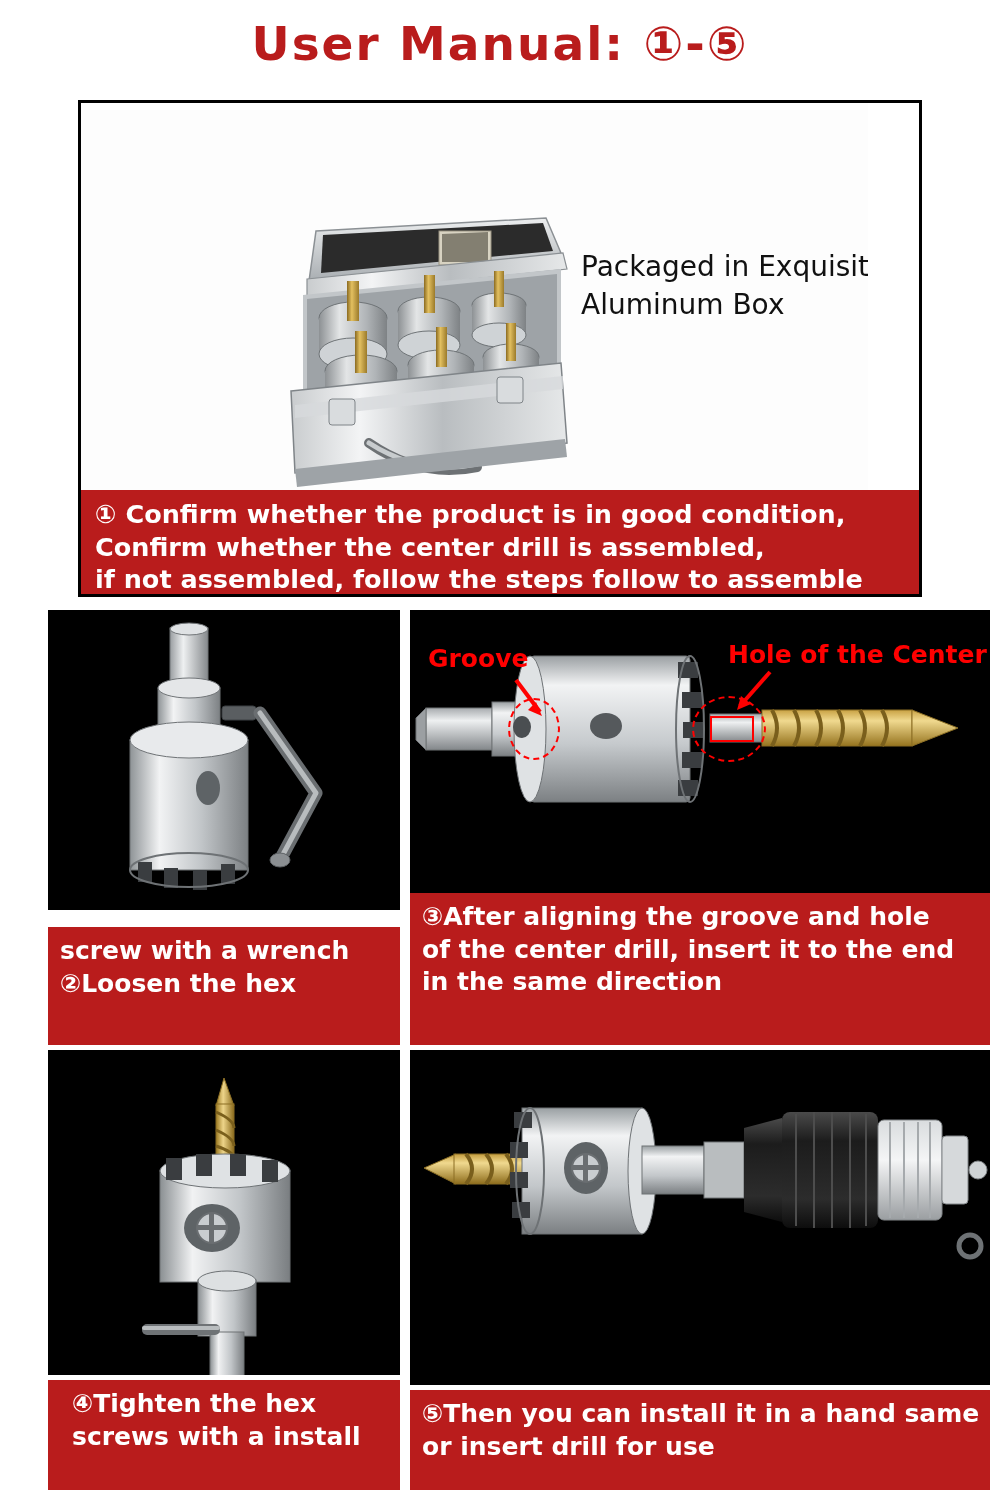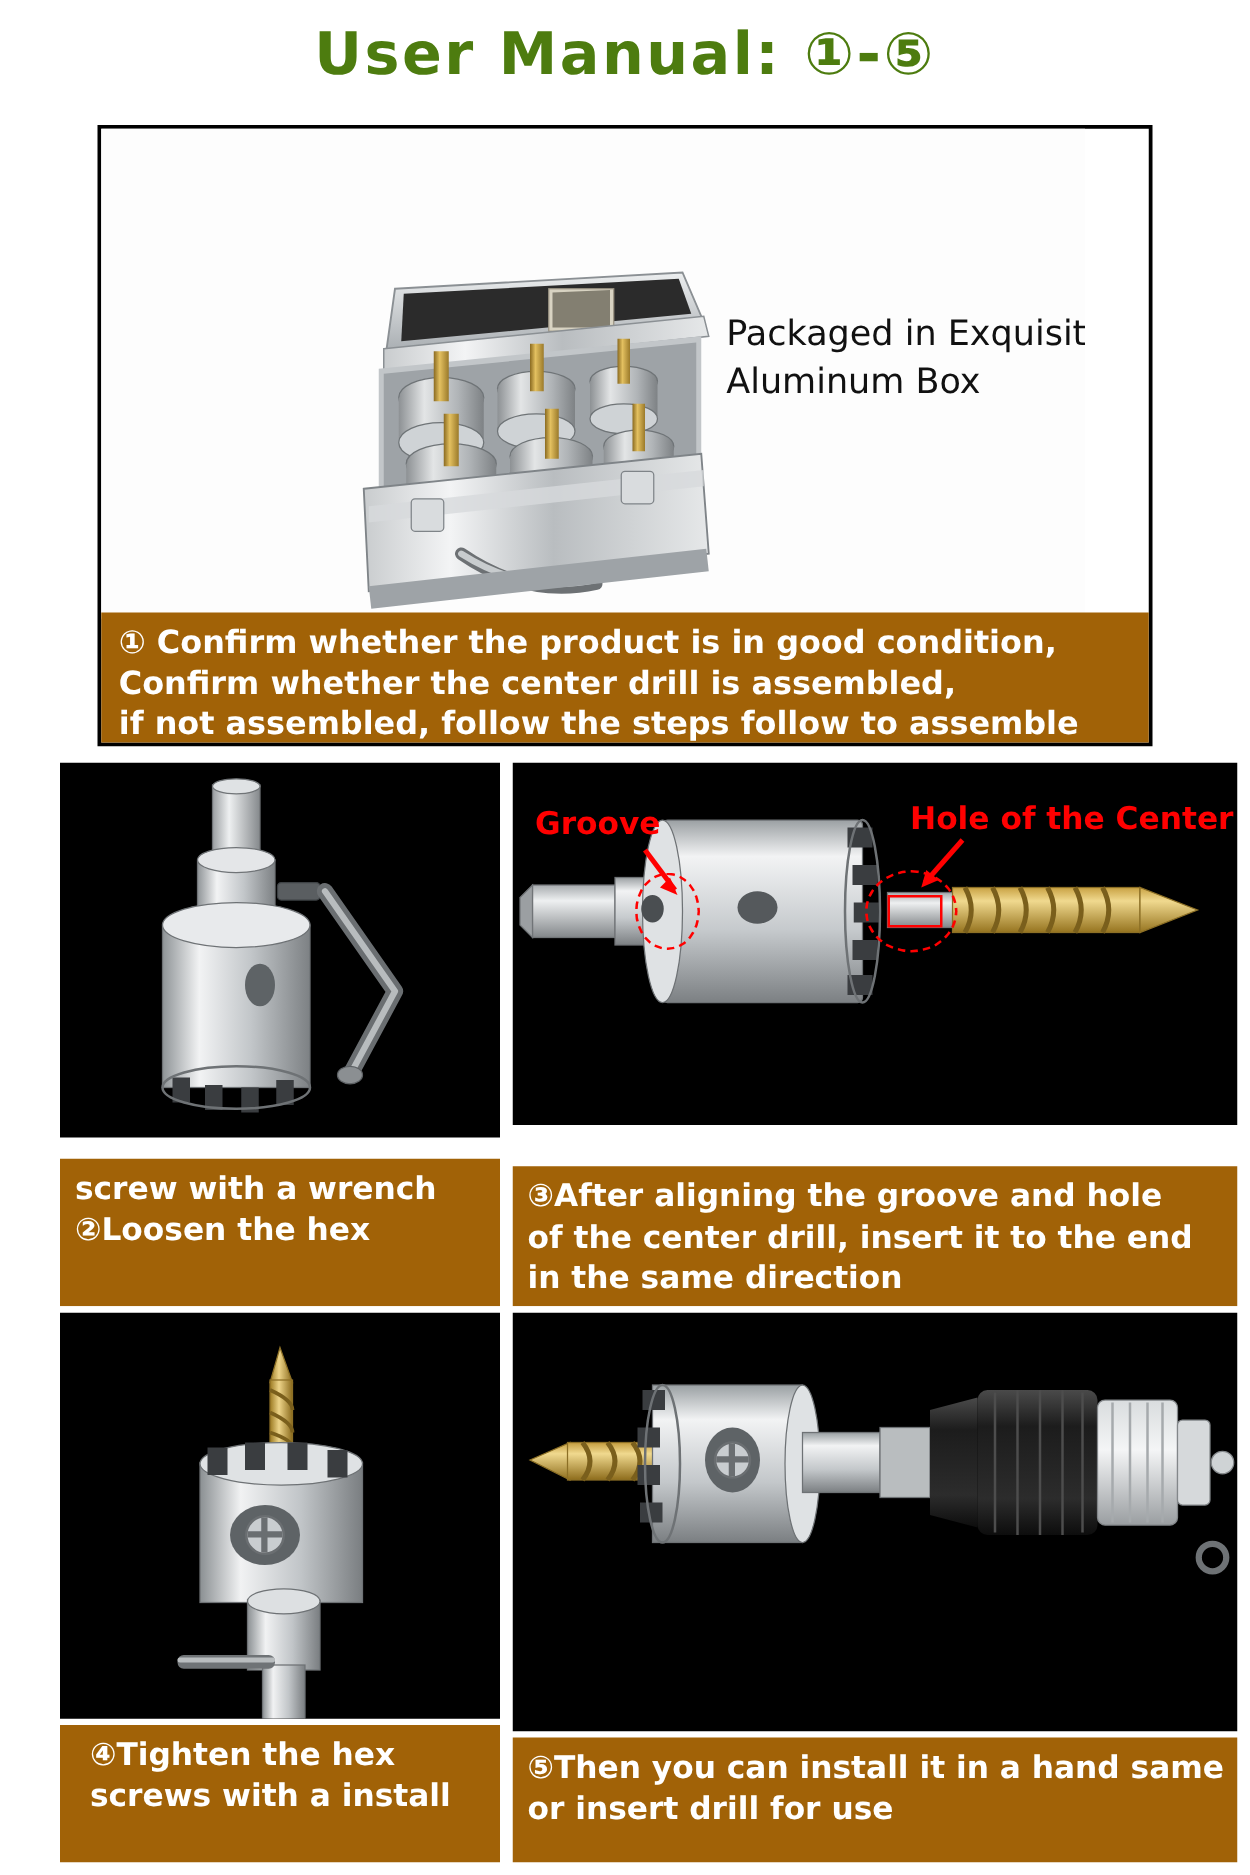--- a/index.html
+++ b/index.html
@@ -14,21 +14,21 @@
     position: relative;
     overflow: hidden;
   }
 
   
   .title {
     text-align: center;
     font-size: 47px;
     font-weight: bold;
     letter-spacing: 2px;
-    color: #4d7c0f;
+    color: #b91c1c;
     padding-top: 16px;
     font-family: "DejaVu Sans", sans-serif;
   }
 
   
   .step1 {
     position: absolute;
     left: 78px;
     top: 100px;
     width: 844px;
@@ -56,21 +56,21 @@
     position: absolute;
     left: 500px;
     top: 145px;
     width: 320px;
     font-size: 28px;
     line-height: 1.35;
     color: #111;
     font-family: "DejaVu Sans", sans-serif;
   }
   .black-bar {
-    background: #a16207;
+    background: #b91c1c;
     color: #ffffff;
     box-sizing: border-box;
   }
   .step1-bar {
     position: absolute;
     left: 0;
     bottom: 0;
     width: 838px;
     height: 104px;
     padding: 8px 12px 6px 14px;
@@ -104,21 +104,21 @@
     font-weight: bold;
     line-height: 1.3;
   }
 
   #cell2 { left: 48px;  top: 610px; width: 352px; height: 435px; }
   #cell2 .photo { height: 300px; }
   #cell2 .bar { height: 118px; }
 
   #cell3 { left: 410px; top: 610px; width: 580px; height: 435px; }
   #cell3 .photo { height: 290px; }
-  #cell3 .bar { height: 112px; }
+  #cell3 .bar { height: 152px; }
 
   #cell4 { left: 48px;  top: 1050px; width: 352px; height: 440px; }
   #cell4 .photo { height: 325px; }
   #cell4 .bar { height: 110px; padding-left: 24px; }
 
   #cell5 { left: 410px; top: 1050px; width: 580px; height: 440px; }
   #cell5 .photo { height: 335px; }
   #cell5 .bar { height: 100px; }
 
   

